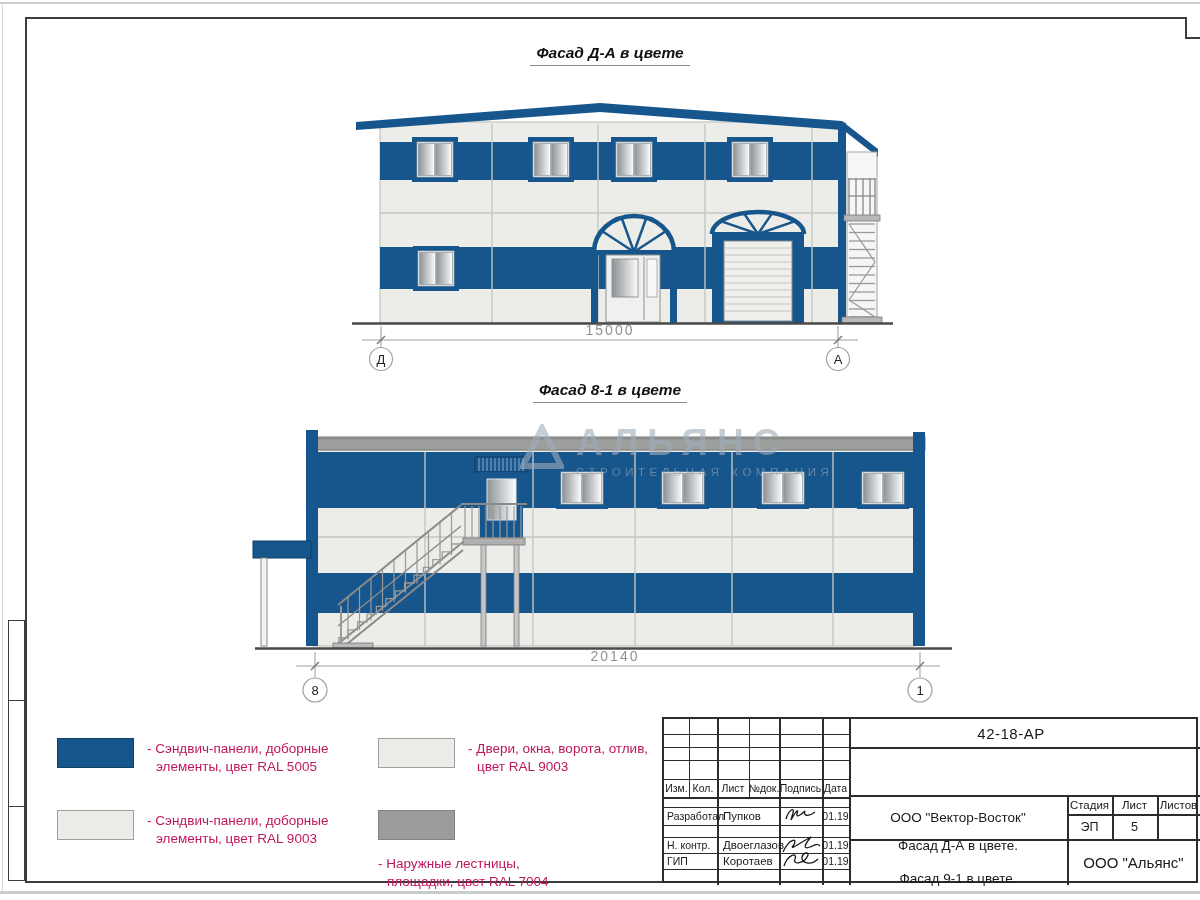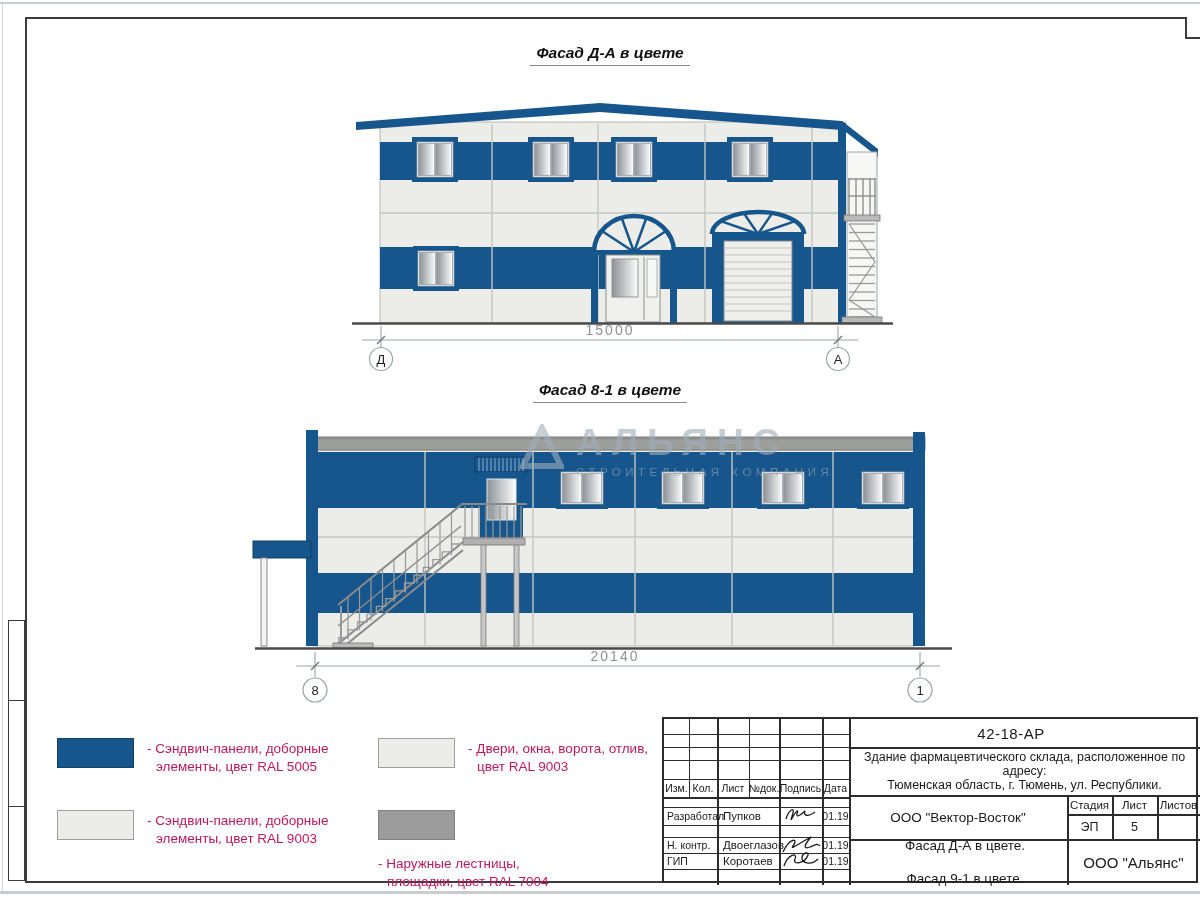--- a/index.html
+++ b/index.html
@@ -423,31 +423,27 @@
     <div class="tb tb-text fs11" style="left:158px;top:118px;width:27px;height:16px;">01.19</div>
 
     <div class="tb tb-text tb-left fs11" style="left:0;top:134px;width:53px;height:16px;">ГИП</div>
     <div class="tb tb-text tb-left fs12" style="left:56px;top:134px;width:59px;height:16px;">Коротаев</div>
     <svg class="tb" style="left:116px;top:131px;" width="42" height="22">
       <path d="M4,16 C8,4 18,2 15,9 C12,15 25,14 28,5 C29,2 23,2 22,7 C21,13 31,16 38,9" fill="none" stroke="#1a1a1a" stroke-width="1.3"></path>
     </svg>
     <div class="tb tb-text fs11" style="left:158px;top:134px;width:27px;height:16px;">01.19</div>
 
     <div class="tb tb-text fs15" style="left:185px;top:0;width:324px;height:28px;letter-spacing:0.5px;">42-18-АР</div>
-    <div class="tb" style="left:187px;top:30px;width:347px;height:44px;display:flex;flex-direction:column;justify-content:center;text-align:center;">
-      <div class="fs13">Здание фармацевтического склада, расположенное по адресу:</div>
-      <div class="fs13">Тюменская область, г. Тюмень, ул. Республики.</div>
-    </div>
     <div class="tb tb-text fs14" style="left:185px;top:76px;width:218px;height:44px;">ООО "Вектор-Восток"</div>
     <div class="tb tb-text fs12" style="left:403px;top:76px;width:45px;height:19px;">Стадия</div>
     <div class="tb tb-text fs12" style="left:448px;top:76px;width:45px;height:19px;">Лист</div>
     <div class="tb tb-text fs12" style="left:493px;top:76px;width:43px;height:19px;">Листов</div>
     <div class="tb tb-text fs13" style="left:403px;top:95px;width:45px;height:25px;">ЭП</div>
     <div class="tb tb-text fs13" style="left:448px;top:95px;width:45px;height:25px;">5</div>
     <div class="tb tb-text fs13" style="left:493px;top:95px;width:43px;height:25px;"></div>
-    <div class="tb" style="left:192px;top:120px;width:218px;height:46px;display:flex;flex-direction:column;justify-content:center;text-align:center;gap:18px;">
+    <div class="tb" style="left:185px;top:120px;width:218px;height:46px;display:flex;flex-direction:column;justify-content:center;text-align:center;gap:18px;">
       <div class="fs14">Фасад Д-А в цвете.</div>
       <div class="fs14">Фасад 9-1 в цвете.</div>
     </div>
     <div class="tb tb-text fs15" style="left:403px;top:120px;width:133px;height:46px;">ООО "Альянс"</div>
   </div>
 
 </div>
 
 </body></html>

